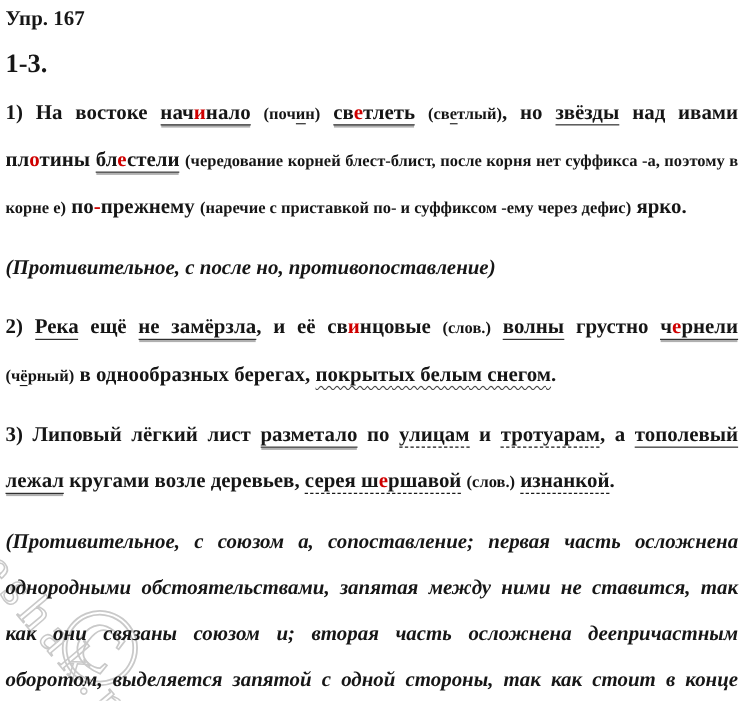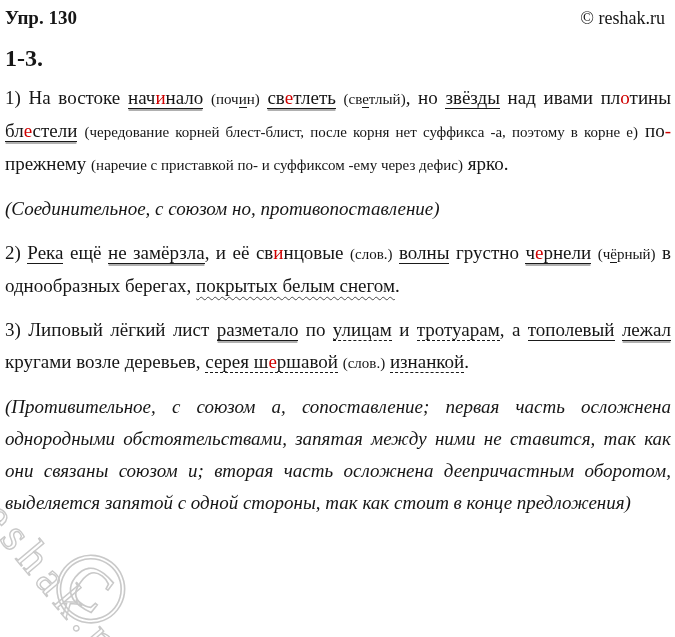--- a/index.html
+++ b/index.html
@@ -20,22 +20,23 @@
   .hdr{
     display:flex;justify-content:space-between;align-items:baseline;
     font-size:19px;line-height:24px;
   }
   .hdr .title{font-weight:bold;}
   .hdr .copy{font-weight:normal;font-size:18px;padding-right:6px;}
   .sub{font-weight:bold;font-size:24px;margin:15px 0 10px 0;}
   p{
     margin:0 0 12px 0;
     font-size:19px;
-    line-height:32px;
+    line-height:42px;
     text-align:justify;
+    font-weight:bold;
   }
   p.comment{font-style:italic;margin-bottom:12px;}
   .small{font-size:15px;}
   .red{color:#cf0000;}
   .ul{border-bottom:1px solid #1a1a1a;}
   .u-subj{border-bottom:1.6px solid #1a1a1a;}
   .u-pred{border-bottom:1px solid #1a1a1a;box-shadow:0 2.6px 0 -0.6px #b0b0b0;}
   .u-adv{border-bottom:1.6px dashed #1a1a1a;}
   .u-attr{text-decoration:underline wavy 1px #4a4a4a;text-underline-offset:4px;}
   .watermark{position:absolute;z-index:0;pointer-events:none;}
@@ -61,26 +62,25 @@
 
 <div class="page">
 
   <div class="watermark">
     <span class="wm-copy">©</span>
     <span class="wm-text">reshak.ru</span>
   </div>
 
   <div class="content">
     <div class="hdr">
-      <span class="title">Упр. 130</span>
-      <span class="copy">© reshak.ru</span>
+      <span class="title">Упр. 167</span>
     </div>
     <div class="sub">1-3.</div>
     <div id="paragraphs">
         <p class="sentence">1) На востоке <span class="u-pred">нач<span class="red">и</span>нало</span> <span class="small">(поч<span class="ul">и</span>н)</span> <span class="u-pred">св<span class="red">е</span>тлеть</span> <span class="small">(св<span class="ul">е</span>тлый)</span>, но <span class="u-subj">звёзды</span> над ивами пл<span class="red">о</span>тины <span class="u-pred">бл<span class="red">е</span>стели</span> <span class="small">(чередование корней блест-блист, после корня нет суффикса -а, поэтому в корне е)</span> по<span class="red">-</span>прежнему <span class="small">(наречие с приставкой по- и суффиксом -ему через дефис)</span> ярко.</p>
-        <p class="comment">(Соединительное, с союзом но, противопоставление)</p>
+        <p class="comment">(Противительное, с после но, противопоставление)</p>
         <p class="sentence">2) <span class="u-subj">Река</span> ещё <span class="u-pred">не замёрзла</span>, и её св<span class="red">и</span>нцовые <span class="small">(слов.)</span> <span class="u-subj">волны</span> грустно <span class="u-pred">ч<span class="red">е</span>рнели</span> <span class="small">(ч<span class="ul">ё</span>рный)</span> в однообразных берегах, <span class="u-attr">покрытых белым снегом</span>.</p>
         <p class="sentence">3) Липовый лёгкий лист <span class="u-pred">разметало</span> по <span class="u-adv">улицам</span> и <span class="u-adv">тротуарам</span>, а <span class="u-subj">тополевый</span> <span class="u-pred">лежал</span> кругами возле деревьев, <span class="u-adv">серея ш<span class="red">е</span>ршавой</span> <span class="small">(слов.)</span> <span class="u-adv">изнанкой</span>.</p>
         <p class="comment">(Противительное, с союзом а, сопоставление; первая часть осложнена однородными обстоятельствами, запятая между ними не ставится, так как они связаны союзом и; вторая часть осложнена деепричастным оборотом, выделяется запятой с одной стороны, так как стоит в конце предложения)</p>
       </div>
   </div>
 
 </div>
 
 </body></html>

